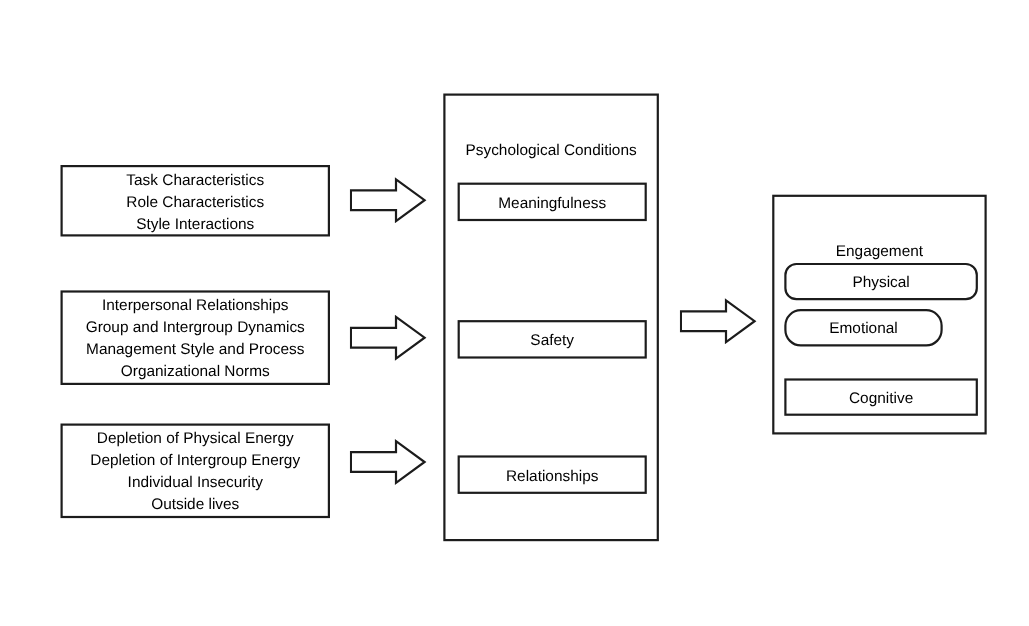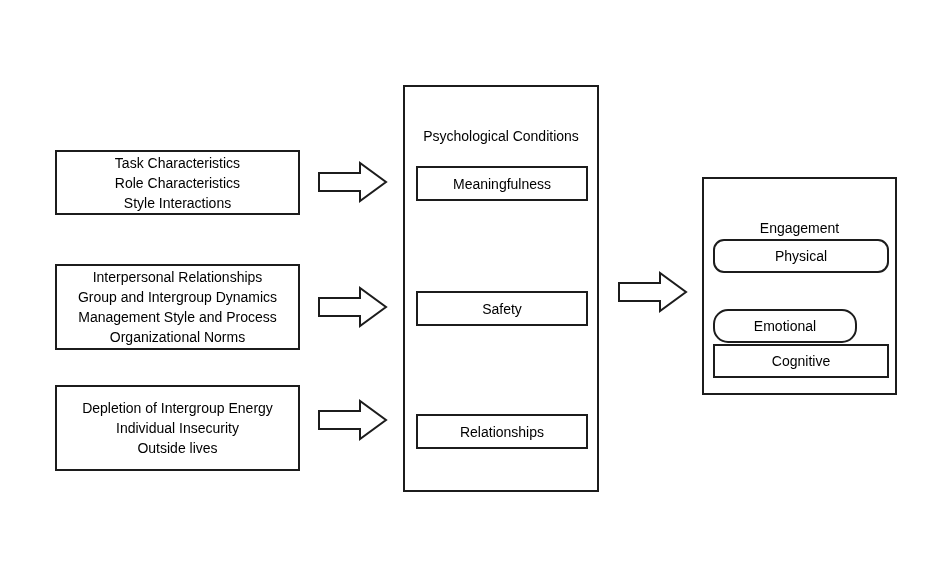--- a/index.html
+++ b/index.html
@@ -65,20 +65,21 @@
   </div>
 
   <div class="box stack" style="left:55px; top:264px; width:245px; height:86px;">
     <div>Interpersonal Relationships</div>
     <div>Group and Intergroup Dynamics</div>
     <div>Management Style and Process</div>
     <div>Organizational Norms</div>
   </div>
 
   <div class="box stack" style="left:55px; top:385px; width:245px; height:86px;">
+    <div>Depletion of Physical Energy</div>
     <div>Depletion of Intergroup Energy</div>
     <div>Individual Insecurity</div>
     <div>Outside lives</div>
   </div>
 
   <div class="arrow" style="left:318px; top:160px;">
     <svg width="70" height="44" viewBox="0 0 70 44">
       <path d="M1 13 H42 V3 L68 22 L42 41 V31 H1 Z" fill="#ffffff" stroke="#1c1c1c" stroke-width="2" stroke-linejoin="miter"></path>
     </svg>
   </div>
@@ -102,17 +103,17 @@
 
   <div class="arrow" style="left:618px; top:270px;">
     <svg width="70" height="44" viewBox="0 0 70 44">
       <path d="M1 13 H42 V3 L68 22 L42 41 V31 H1 Z" fill="#ffffff" stroke="#1c1c1c" stroke-width="2" stroke-linejoin="miter"></path>
     </svg>
   </div>
 
   <div class="box" style="left:702px; top:177px; width:195px; height:218px;">
     <div class="container-title">Engagement</div>
     <div class="inner" style="left:9px; top:60px; width:176px; height:34px;border-radius:11px;">Physical</div>
-    <div class="inner" style="left:9px; top:130px; width:144px; height:34px;border-radius:15px;">Emotional</div>
+    <div class="inner" style="left:9px; top:102px; width:144px; height:34px;border-radius:15px;">Emotional</div>
     <div class="inner" style="left:9px; top:165px; width:176px; height:34px;">Cognitive</div>
   </div>
 
 </div>
 
 </body></html>

